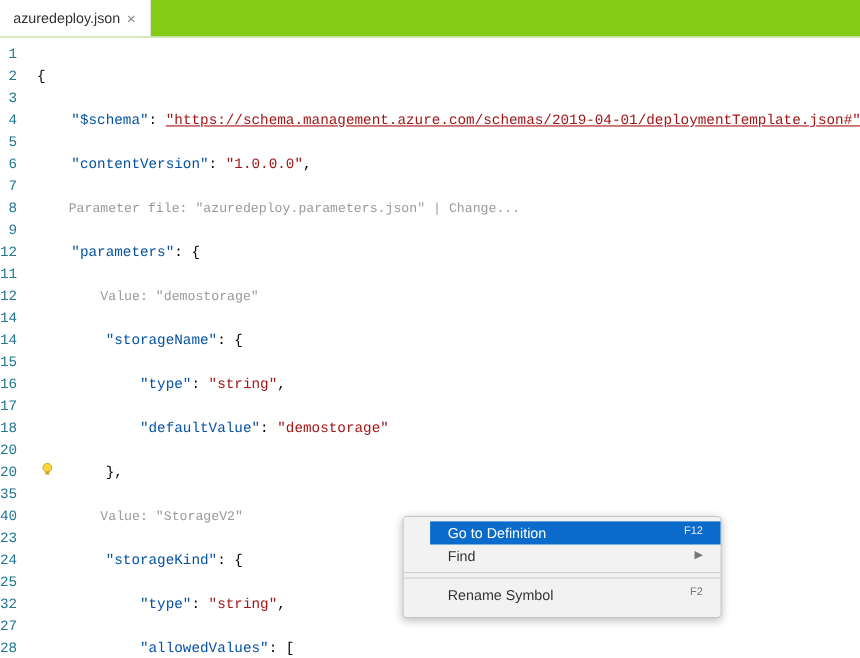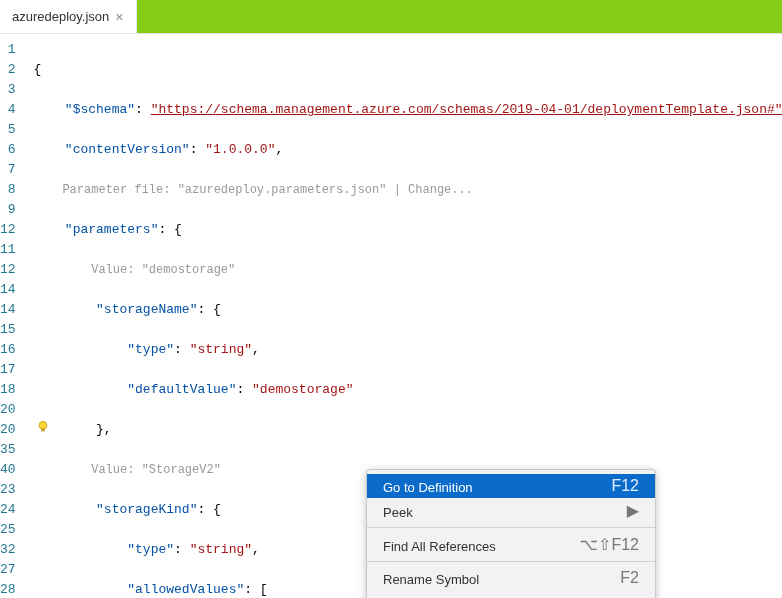--- a/index.html
+++ b/index.html
@@ -88,30 +88,31 @@
       border: 1px solid #c8c8c8;
       box-shadow: 0 2px 8px rgba(0,0,0,0.25);
       font-family: -apple-system, "Segoe UI", sans-serif;
       font-size: 13px;
       padding: 4px 0;
       border-radius: 4px;
     }
     .menu-item {
       display: flex;
       justify-content: space-between;
-      align-items: flex-end;
+      align-items: flex-start;
       padding: 3px 16px;
       color: #333;
+      margin-left: 24px;
     }
     .menu-item.selected {
       background: #0b6bcb;
       color: #fff;
     }
     .menu-item .shortcut {
-      font-size: 16px;
+      font-size: 10px;
       color: #777;
     }
     .menu-item.selected .shortcut { color: #e0ecff; }
     .menu-sep {
       height: 1px;
       background: #d0d0d0;
       margin: 4px 0;
     }
     .arrow { font-size: 11px; }
   </style>
@@ -199,28 +200,24 @@
 
   </div>
 </div>
 
 <div class="context-menu">
   <div class="menu-item selected">
     <span>Go to Definition</span>
       <span class="shortcut">F12</span>
   </div>
   <div class="menu-item">
-    <span>Peek</span>
+    <span>Find</span>
       <span class="shortcut arrow">▶</span>
   </div>
   <div class="menu-sep"></div>
-  <div class="menu-item">
-    <span>Find All References</span>
-      <span class="shortcut">⌥⇧F12</span>
-  </div>
   <div class="menu-sep"></div>
   <div class="menu-item">
     <span>Rename Symbol</span>
       <span class="shortcut">F2</span>
   </div>
   <div class="menu-item">
     
   </div>
 
 </div>

